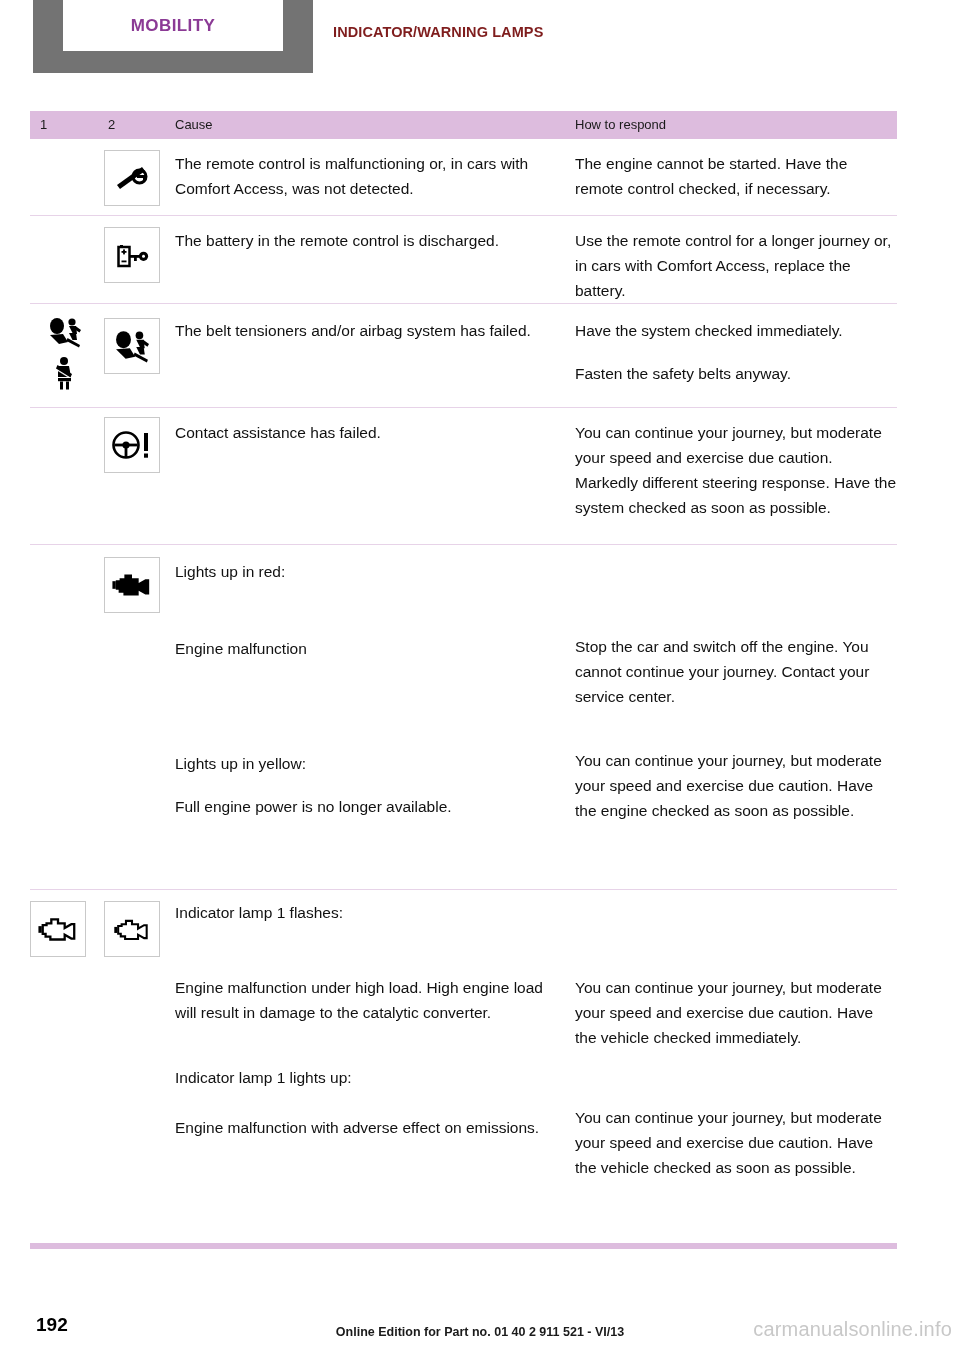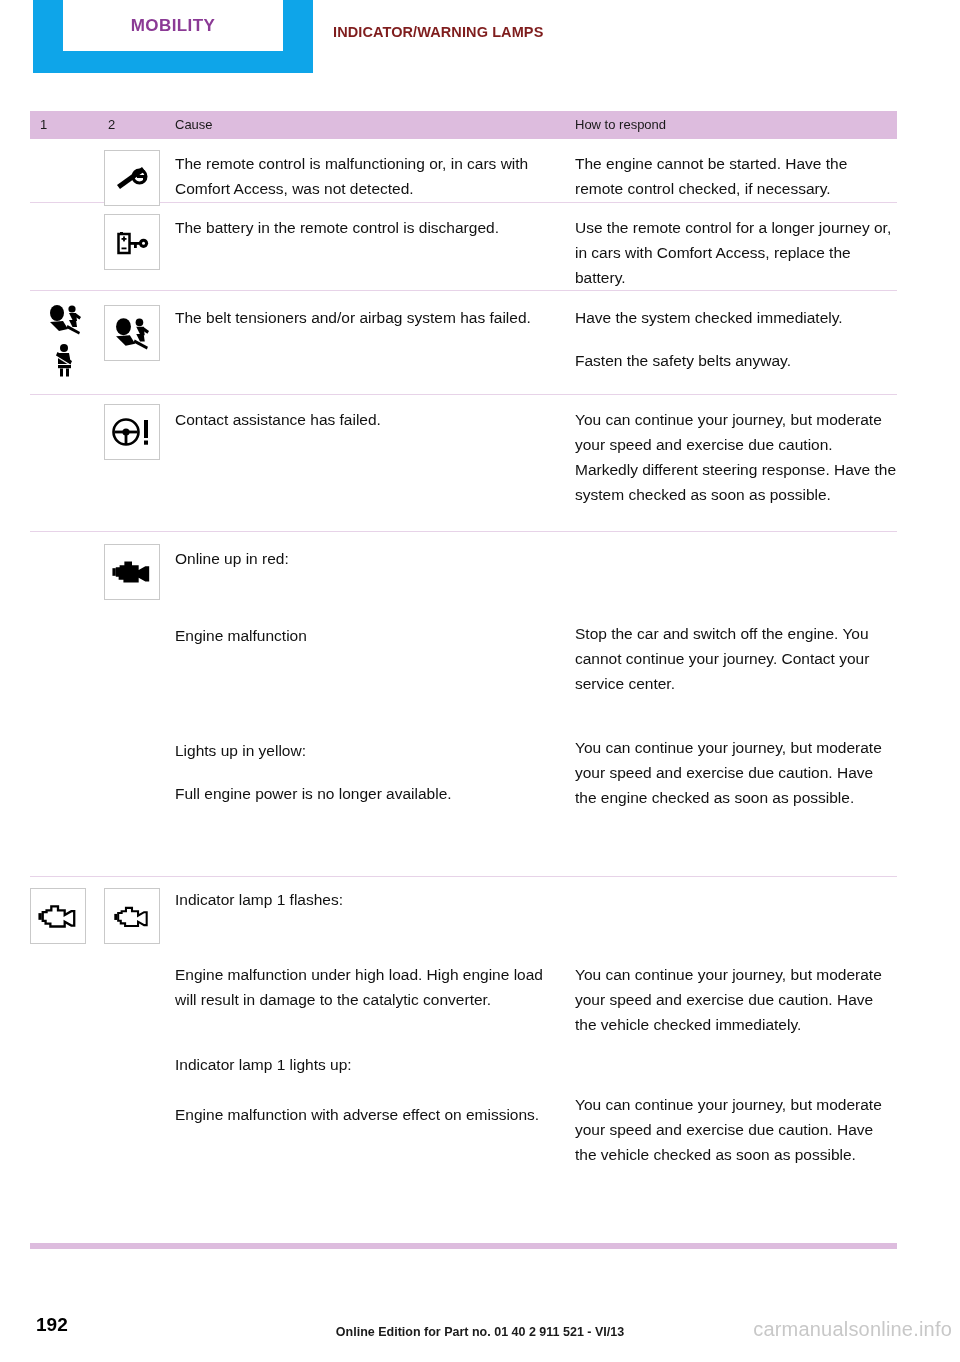--- a/index.html
+++ b/index.html
@@ -22,21 +22,21 @@
     top: 0; left: 0;
     width: 960px;
     height: 100px;
   }
   #chapter-tab {
     position: absolute;
     left: 33px;
     top: 0;
     width: 280px;
     height: 73px;
-    background: #0ea5e9;
+    background: #737373;
     box-sizing: border-box;
   }
   #chapter-tab-inner {
     position: absolute;
     left: 30px;
     top: 0;
     width: 220px;
     height: 51px;
     background: #ffffff;
     display: flex;
@@ -202,21 +202,21 @@
 
 <div id="lamp-table">
 
   <div class="table-head">
     <span class="th th-c1">1</span>
     <span class="th th-c2">2</span>
     <span class="th th-c3">Cause</span>
     <span class="th th-c4">How to respond</span>
   </div>
 
-  <div class="trow" style="height:64px">
+  <div class="trow" style="height:77px">
     <div class="cell-icon2" style="top:11px">
       <div class="icon-box">
         <svg width="40" height="40" viewBox="0 0 40 40">
           <g fill="#000">
             <path d="M5 27 L30 9 L33 13 L8 31 Z"></path>
             <circle cx="27.5" cy="18.5" r="6.5" fill="none" stroke="#000" stroke-width="3"></circle>
             <rect x="25" y="17" width="9" height="3"></rect>
             <rect x="31" y="19.5" width="3" height="3.5"></rect>
           </g>
         </svg>
@@ -339,21 +339,21 @@
       <div class="icon-box">
         <svg width="42" height="34" viewBox="0 0 44 34">
           <g fill="#000">
             <path d="M5 12 L5 22 L8 22 L8 25 L13 25 L13 28 L29 28 L29 23 L36 27 L40 27 L40 11 L36 11 L29 15 L29 10 L22 10 L22 6 L14 6 L14 10 L9 10 L9 12 Z"></path>
             <rect x="1.5" y="13" width="3.5" height="8"></rect>
           </g>
         </svg>
       </div>
     </div>
     <div class="cell-cause" style="top:14px">
-      <div class="body-text" style="margin-bottom:52px">Online up in red:</div>
+      <div class="body-text" style="margin-bottom:52px">Lights up in red:</div>
       <div class="body-text" style="margin-bottom:90px">Engine malfunction</div>
       <div class="body-text" style="margin-bottom:18px">Lights up in yellow:</div>
       <div class="body-text">Full engine power is no longer available.</div>
     </div>
     <div class="cell-respond" style="top:89px">
       <div class="body-text" style="margin-bottom:39px">Stop the car and switch off the engine. You cannot continue your journey. Contact your service center.</div>
       <div class="body-text">You can continue your journey, but moderate your speed and exercise due caution. Have the engine checked as soon as possible.</div>
     </div>
   </div>
 

